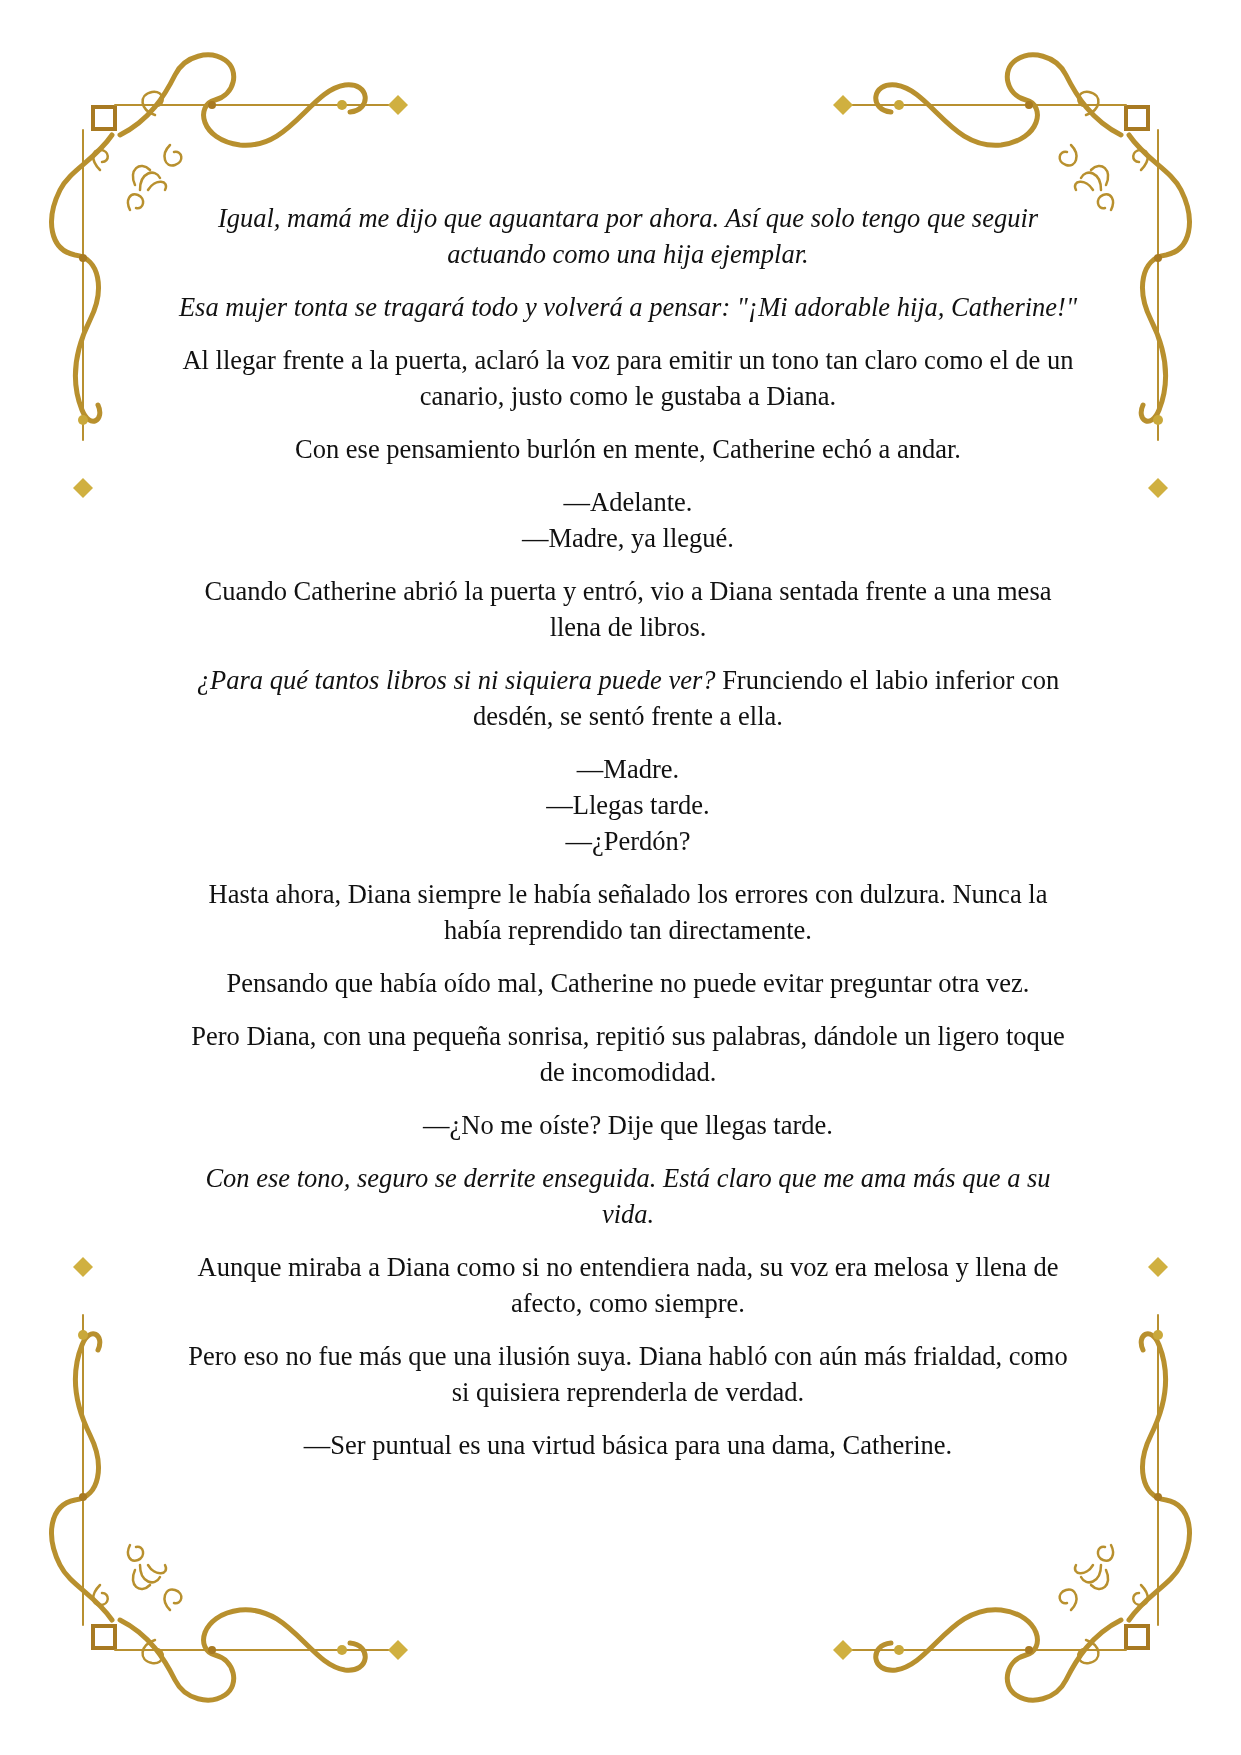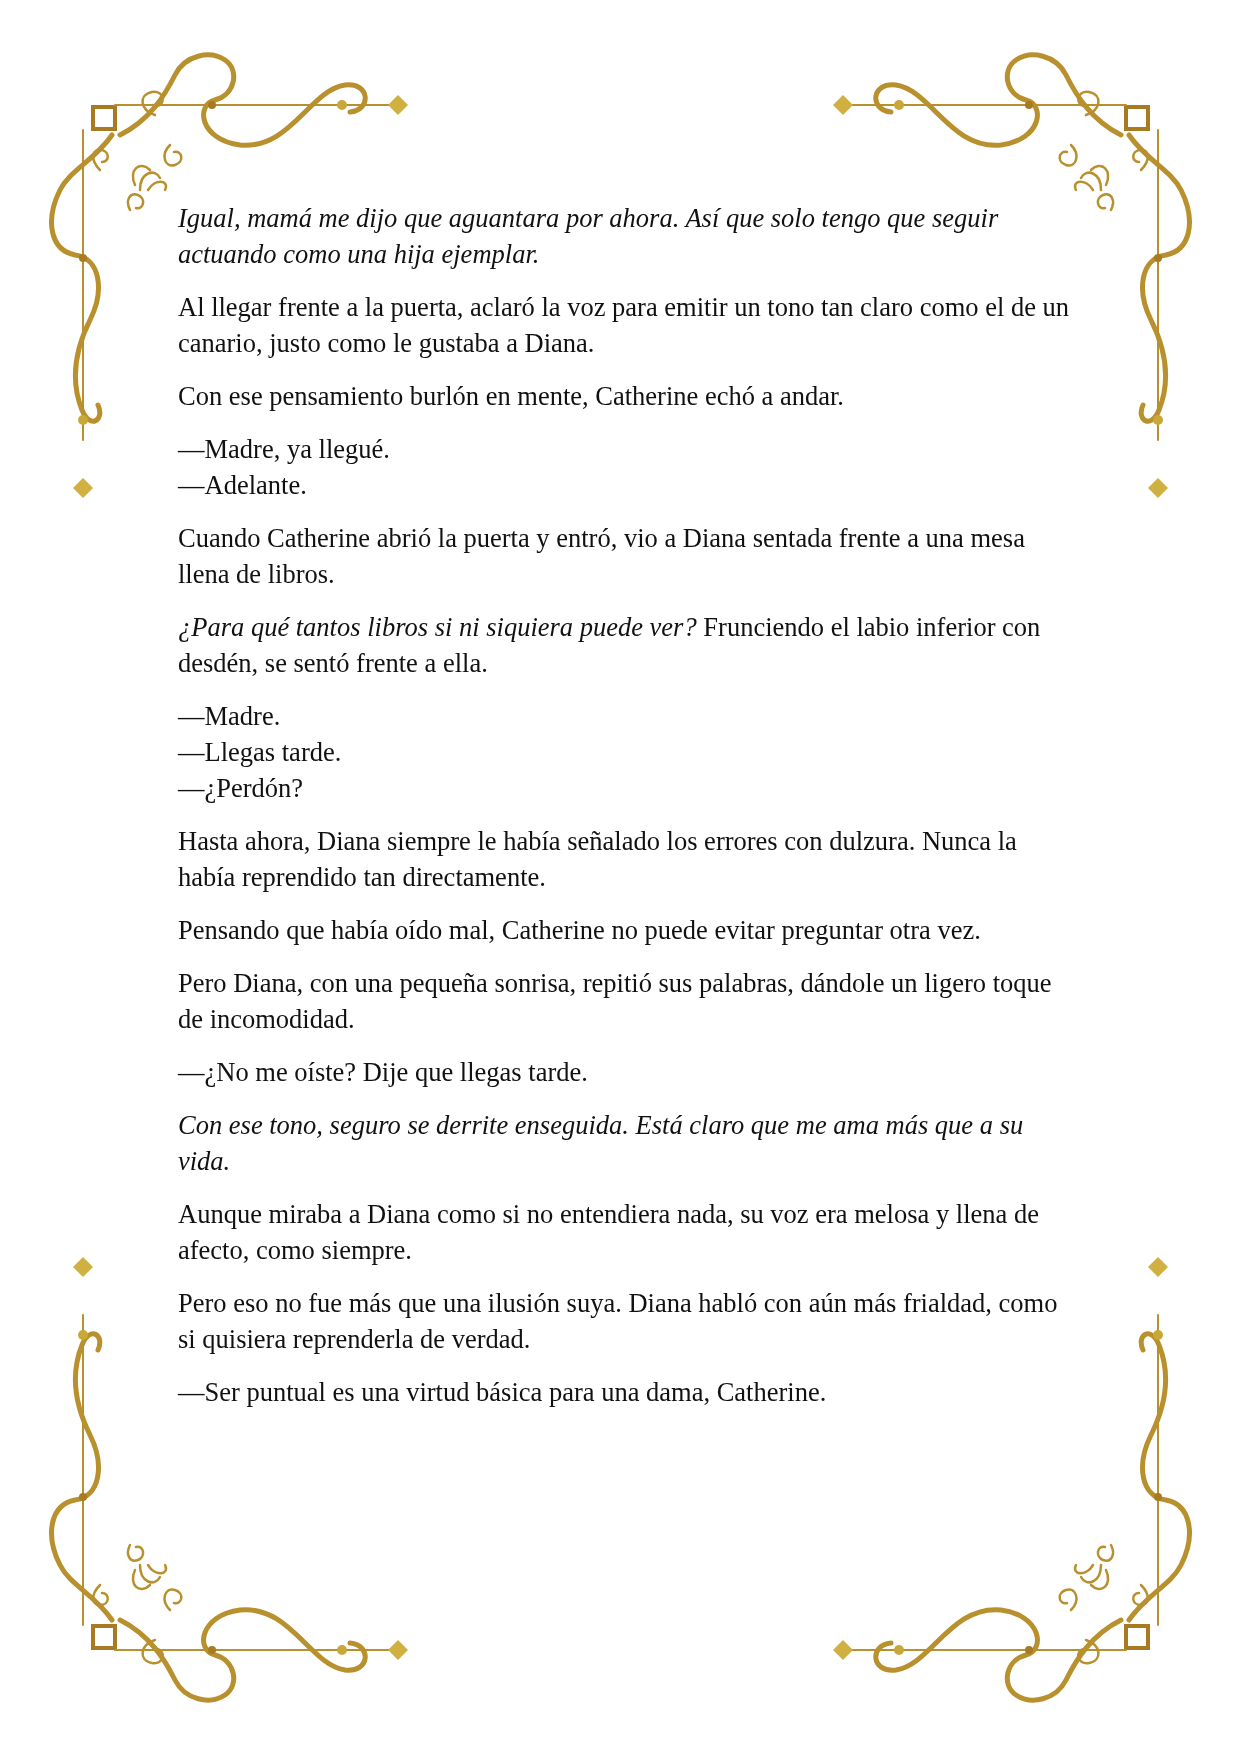--- a/index.html
+++ b/index.html
@@ -8,21 +8,21 @@
   .page-text {
     position: absolute;
     left: 178px;
     top: 200px;
     width: 900px;
     font-family: "Liberation Serif", "DejaVu Serif", serif;
     font-size: 26.5px;
     line-height: 36px;
     color: #111111;
   }
-  .para { margin: 0 0 17px 0; }
+  .para { margin: 0 0 17px 0; text-align: center; }
   .it { font-style: italic; }
 </style>
 </head>
 <body>
 
 <svg class="frame" viewBox="0 0 1241 1755" xmlns="http://www.w3.org/2000/svg">
   <defs>
     <linearGradient id="gH" x1="0" y1="0" x2="1" y2="0">
       <stop offset="0" stop-color="#b88a2a"></stop>
       <stop offset="0.5" stop-color="#e6d85a"></stop>
@@ -70,25 +70,26 @@
 
   <line x1="430" y1="105" x2="811" y2="105" stroke="url(#gH)" stroke-width="5"></line>
   <line x1="430" y1="1650" x2="811" y2="1650" stroke="url(#gH)" stroke-width="5"></line>
 
   <line x1="99" y1="535" x2="99" y2="1235" stroke="url(#gV)" stroke-width="4"></line>
   <line x1="1142" y1="535" x2="1142" y2="1235" stroke="url(#gV)" stroke-width="4"></line>
 </svg>
 
 <div class="page-text">
   <p class="para it">Igual, mamá me dijo que aguantara por ahora. Así que solo tengo que seguir actuando como una hija ejemplar.</p>
+  <p class="para it">Esa mujer tonta se tragará todo y volverá a pensar: "¡Mi adorable hija, Catherine!"</p>
   <p class="para">Al llegar frente a la puerta, aclaró la voz para emitir un tono tan claro como el de un canario, justo como le gustaba a Diana.</p>
   <p class="para">Con ese pensamiento burlón en mente, Catherine echó a andar.</p>
   <div class="para">
+    <div>—Adelante.</div>
     <div>—Madre, ya llegué.</div>
-    <div>—Adelante.</div>
   </div>
   <p class="para">Cuando Catherine abrió la puerta y entró, vio a Diana sentada frente a una mesa llena de libros.</p>
   <p class="para"><span class="it">¿Para qué tantos libros si ni siquiera puede ver?</span><span> Frunciendo el labio inferior con desdén, se sentó frente a ella.</span></p>
   <div class="para">
     <div>—Madre.</div>
     <div>—Llegas tarde.</div>
     <div>—¿Perdón?</div>
   </div>
   <p class="para">Hasta ahora, Diana siempre le había señalado los errores con dulzura. Nunca la había reprendido tan directamente.</p>
   <p class="para">Pensando que había oído mal, Catherine no puede evitar preguntar otra vez.</p>

